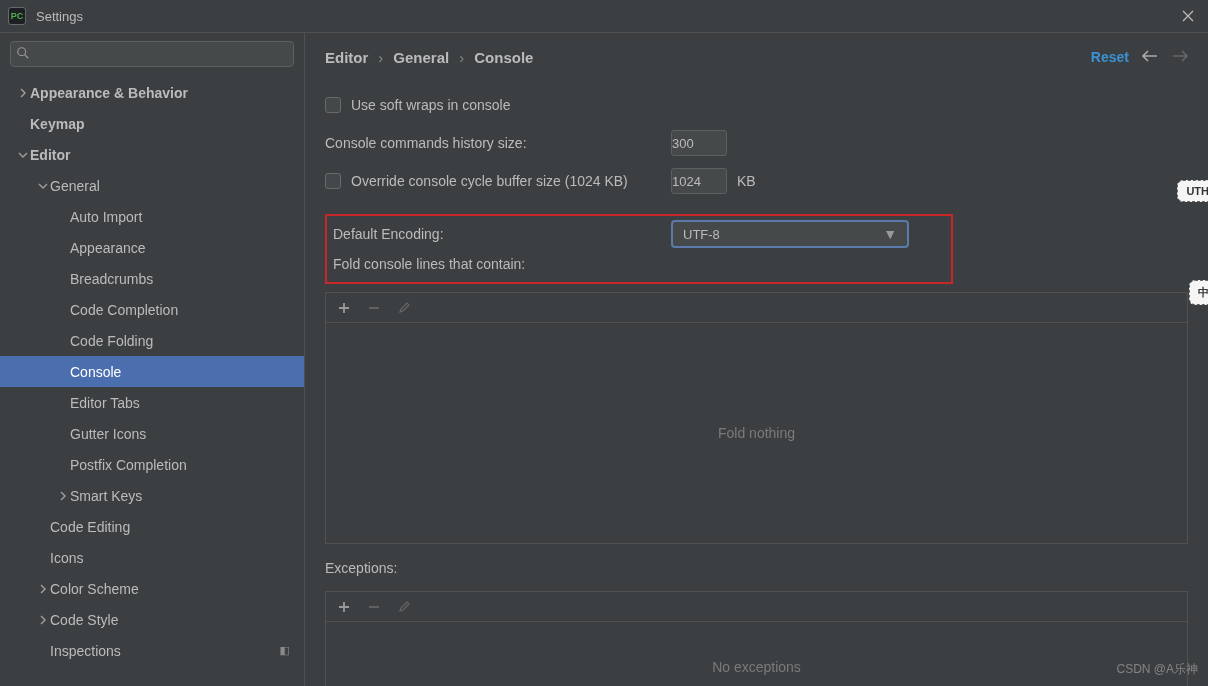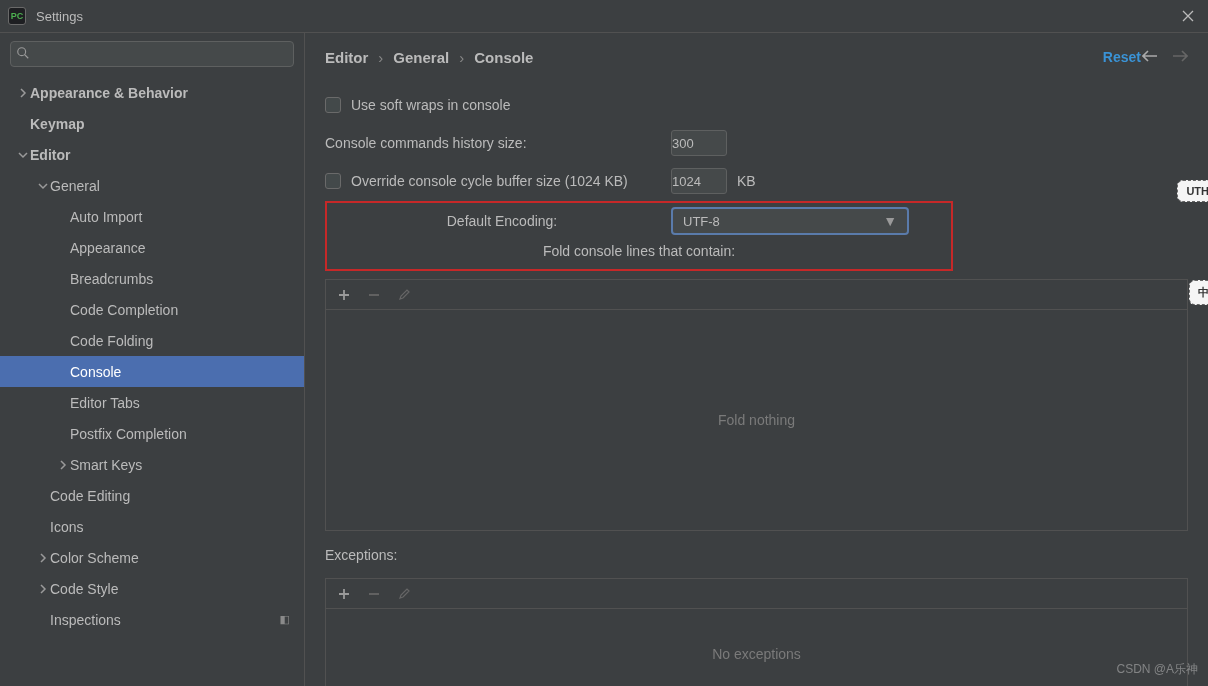--- a/index.html
+++ b/index.html
@@ -31,35 +31,35 @@
 .pad-1 { padding-left: 36px; }
 .pad-2 { padding-left: 56px; }
 .tree-item .sep-icon { margin-left: auto; margin-right: 14px; color: #8a8a8a; font-size: 11px; }
 
 
 .content { flex: 1; background: #3c3f41; border-top: 1px solid #515151; border-left: 1px solid #515151; display: flex; flex-direction: column; }
 .content-header { height: 48px; display: flex; align-items: center; padding: 0 20px; }
 .breadcrumb { display: flex; align-items: center; gap: 10px; font-size: 15px; font-weight: 600; color: #bbbbbb; }
 .breadcrumb .sep { color: #888; font-weight: normal; }
 .content-header .spacer { flex: 1; }
-.reset-link { color: #3a93d6; font-size: 14px; font-weight: 600; margin-right: 1px; cursor: pointer; }
+.reset-link { color: #3a93d6; font-size: 14px; font-weight: 600; margin-right: 13px; cursor: pointer; }
 .nav-arrows { display: flex; gap: 14px; align-items: center; }
 .nav-arrows .arr { color: #aaa; cursor: pointer; }
 .nav-arrows .arr.disabled { color: #666; }
 
 .body { padding: 6px 20px 0 20px; flex: 1; overflow-y: auto; }
 
 .form-row { display: flex; align-items: center; min-height: 36px; margin-bottom: 2px; }
 .checkbox { width: 16px; height: 16px; border: 1px solid #6a6a6a; border-radius: 3px; background: #43494a; margin-right: 10px; display: inline-block; flex-shrink: 0; }
 .form-row label { font-size: 14px; color: #bbbbbb; }
 .form-row .field-label { width: 346px; font-size: 14px; }
 .num-input { width: 56px; height: 26px; background: #45494a; border: 1px solid #5e6060; border-radius: 3px; color: #bbbbbb; padding: 0 0; font-size: 13px; }
 .unit { margin-left: 10px; font-size: 14px; }
 
-.highlight-box { border: 2px solid #c62828; padding: 4px 6px 10px 6px; margin-top: 2px; width: 628px; text-align: center; }
+.highlight-box { border: 2px solid #c62828; padding: 4px 6px 10px 6px; margin-top: 15px; width: 628px; }
 .enc-row { display: flex; align-items: center; }
 .enc-row .lbl { width: 338px; font-size: 14px; }
 .select { width: 238px; height: 28px; background: #45494a; border: 2px solid #5a7bab; border-radius: 4px; display: flex; align-items: center; padding: 0 10px; cursor: pointer; position: relative; }
 .select .val { font-size: 13px; color: #bbbbbb; }
 .select .dd { margin-left: auto; color: #9a9a9a; }
 .fold-label { margin-top: 8px; font-size: 14px; }
 
 .list-box { margin-top: 8px; }
 .list-toolbar { display: flex; align-items: center; gap: 18px; height: 30px; border: 1px solid #515151; border-bottom: none; padding: 0 12px; background: #3c3f41; }
 .list-toolbar .tb-btn { color: #9a9a9a; cursor: pointer; display: flex; align-items: center; }
@@ -155,20 +155,24 @@
         <div class="tree-item pad-2 selected">
           <span class="chev"></span>
           <span>Console</span>
         </div>
         <div class="tree-item pad-2">
           <span class="chev"></span>
           <span>Editor Tabs</span>
         </div>
         <div class="tree-item pad-2">
           <span class="chev"></span>
+          <span>Gutter Icons</span>
+        </div>
+        <div class="tree-item pad-2">
+          <span class="chev"></span>
           <span>Postfix Completion</span>
         </div>
         <div class="tree-item pad-2">
           <span class="chev">
             <svg width="10" height="10" viewBox="0 0 10 10">
               <path d="M3 1 L7 5 L3 9" stroke="currentColor" stroke-width="1.5" fill="none"></path>
             </svg>
           </span>
           <span>Smart Keys</span>
         </div>

